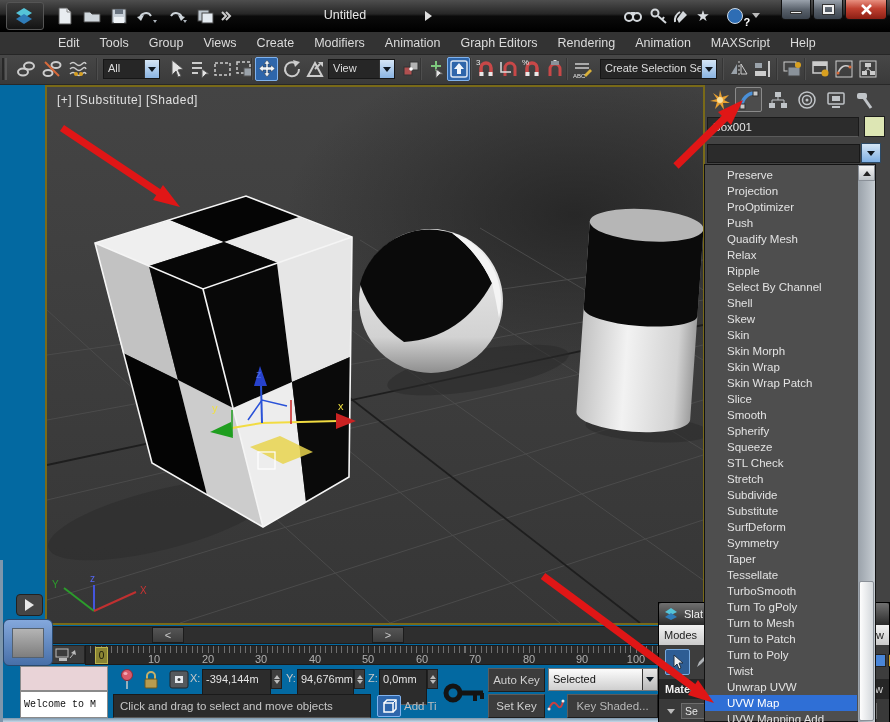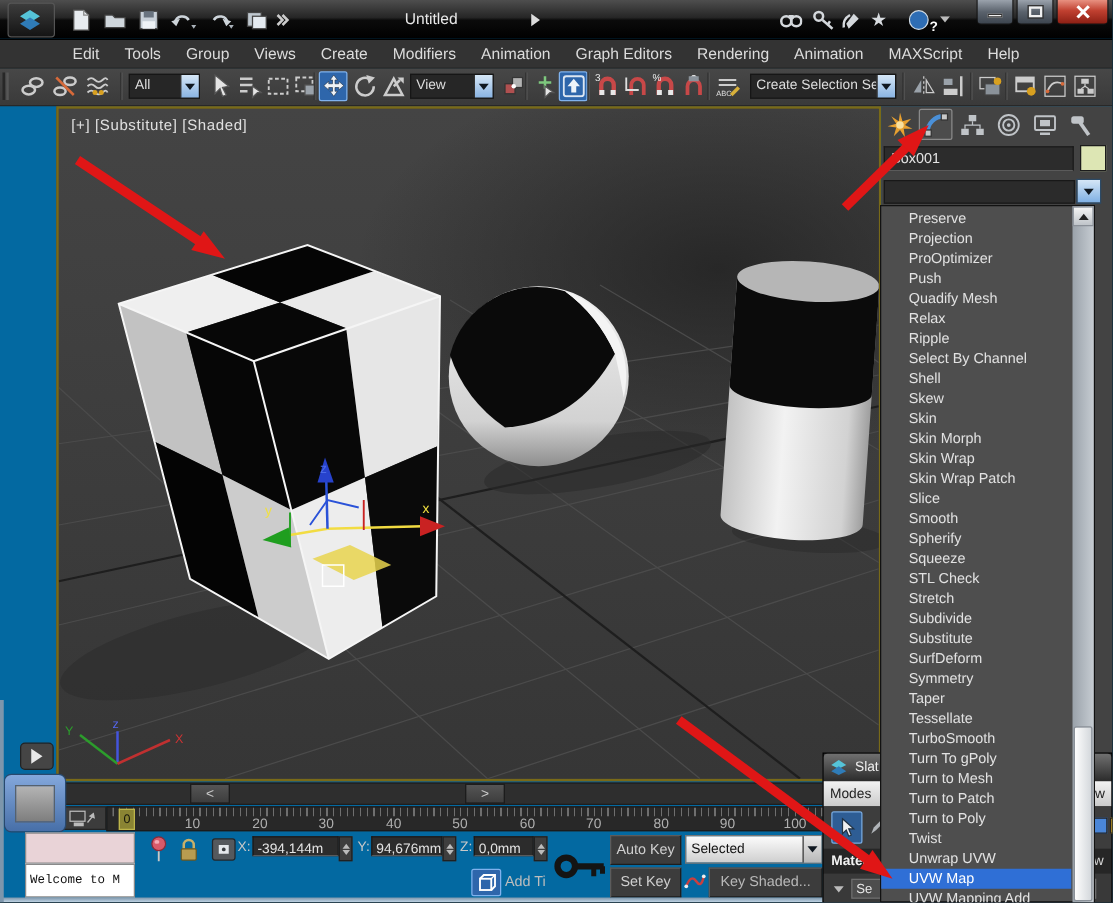--- a/index.html
+++ b/index.html
@@ -50,21 +50,21 @@
 #ruler{position:absolute;left:85px;top:645px;width:577px;height:20px;background:#282828;border:1px solid #1b1b1b;overflow:hidden}
 #ruler::before{content:"";position:absolute;left:4px;top:0;right:0;height:7px;background:repeating-linear-gradient(90deg,#6f6f6f 0 1px,transparent 1px 5.35px)}
 #ruler .tick{position:absolute;top:7px;transform:translateX(-50%);color:#b0b0b0;font-size:11px}
 #ruler .tick:nth-of-type(1){left:15px}#ruler .tick:nth-of-type(2){left:68px}#ruler .tick:nth-of-type(3){left:122px}#ruler .tick:nth-of-type(4){left:175px}#ruler .tick:nth-of-type(5){left:229px}#ruler .tick:nth-of-type(6){left:282px}#ruler .tick:nth-of-type(7){left:336px}#ruler .tick:nth-of-type(8){left:389px}#ruler .tick:nth-of-type(9){left:443px}#ruler .tick:nth-of-type(10){left:496px}#ruler .tick:nth-of-type(11){left:550px}
 #frame-marker{position:absolute;left:9px;top:1px;width:13px;height:17px;background:#8a8433;border:1px solid #bdb54b;color:#15150a;font-size:10px;display:flex;align-items:center;justify-content:center;z-index:2}
 
 .sunken{background:#2c2c2c;border:1px solid #1a1a1a;border-bottom-color:#5a5a5a;color:#e4e4e4}
 #listener-pink{position:absolute;left:20px;top:666px;width:88px;height:25px;background:#e9d3d7;border:1px solid #8a8a8a}
 #listener-white{position:absolute;left:20px;top:691px;width:88px;height:27px;background:#fff;border:1px solid #8a8a8a;color:#101010;font-family:"Liberation Mono",monospace;font-size:10px;line-height:25px;padding-left:3px;white-space:nowrap;overflow:hidden}
 .coord-lab{position:absolute;top:672px;color:#c8c8c8;font-size:11px}
-.coord-field{position:absolute;top:669px;height:16px;font-size:11px;padding:3px 3px 0;white-space:nowrap;overflow:hidden}
+.coord-field{position:absolute;top:669px;height:36px;font-size:11px;padding:3px 3px 0;white-space:nowrap;overflow:hidden}
 .spin{position:absolute;top:669px;width:11px;height:20px;background:#3e3e3e;border:1px solid #202020;display:flex;flex-direction:column;align-items:center;justify-content:center;gap:1px}
 .spin i{display:block;width:0;height:0;border:3px solid transparent}
 .spin .u{border-bottom:4px solid #bbb}.spin .d{border-top:4px solid #bbb}
 #prompt-field{position:absolute;left:113px;top:694px;width:258px;height:24px;font-size:11.5px;color:#c6c6c6;padding:5px 0 0 6px;white-space:nowrap;overflow:hidden}
 .sbtn{position:absolute;background:#3c3c3c;border:1px solid #5c5c5c;border-bottom-color:#1d1d1d;border-right-color:#1d1d1d;color:#cfcfcf;font-size:11.5px;display:flex;align-items:center;justify-content:center}
 #addti{position:absolute;left:404px;top:700px;color:#bdbdbd;font-size:11.5px;width:32px;overflow:hidden;white-space:nowrap}
 #iso-btn{position:absolute;left:377px;top:695px;width:24px;height:22px;background:#2e66ab;border:1px solid #7fb2ee;border-radius:2px;display:flex;align-items:center;justify-content:center}
 #bottom-edge{position:absolute;left:0;top:718px;width:705px;height:4px;background:linear-gradient(#7d96ac,#c4d8e8);z-index:6}
 #left-edge{position:absolute;left:0;top:560px;width:3px;height:162px;background:#7d96ac;z-index:6}
 #blue-btn{position:absolute;left:3px;top:619px;width:50px;height:47px;border-radius:6px;background:linear-gradient(#84a8dc,#476fa8);border:1px solid #29496e;display:flex;align-items:center;justify-content:center}
@@ -575,20 +575,21 @@
       <i class="u"></i>
       <i class="d"></i>
     </div>
   <span class="coord-lab" style="left:368px">Z:</span>
   <div class="coord-field sunken" style="left:379px;width:48px">0,0mm</div>
   <div class="spin" style="left:427px">
       <i class="u"></i>
       <i class="d"></i>
     </div>
 
+  <div id="prompt-field" class="sunken">Click and drag to select and move objects</div>
   <div id="iso-btn">
       <svg width="15" height="15">
         <rect x="2" y="4" width="9" height="9" fill="none" stroke="#fff" stroke-width="1.5"></rect>
         <polyline points="2,4 5,1 14,1 14,10 11,13" fill="none" stroke="#fff" stroke-width="1.5"></polyline>
         <line x1="11" y1="4" x2="14" y2="1" stroke="#fff"></line>
       </svg>
     </div>
   <div id="addti">Add Ti</div>
 
   <div class="abs" style="left:443px;top:671px"><svg width="44" height="44">

